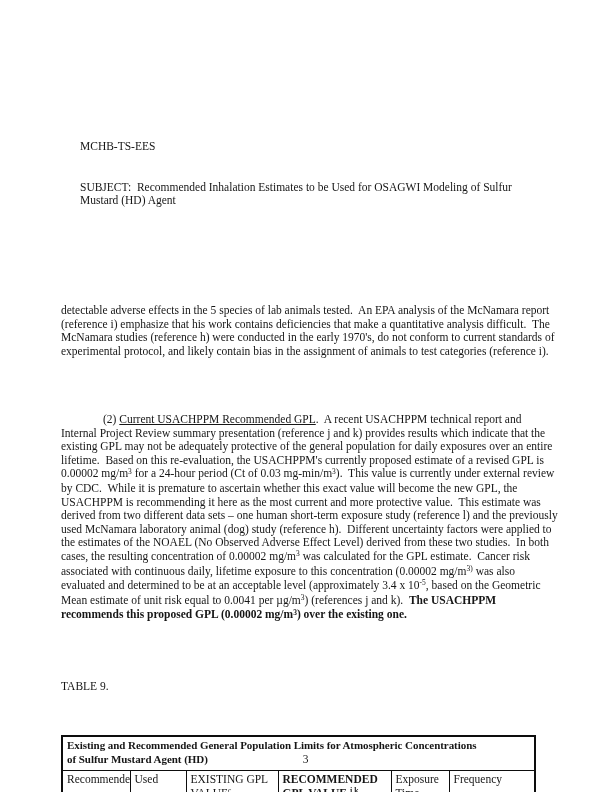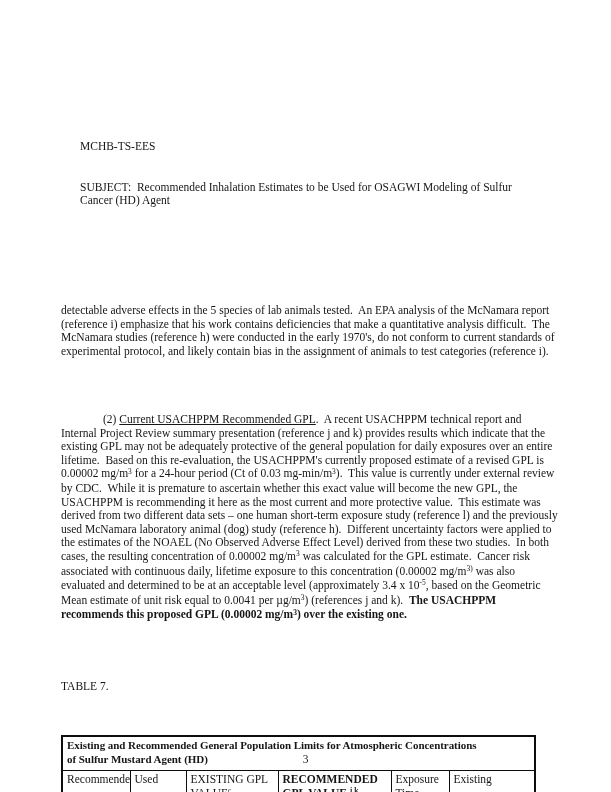--- a/index.html
+++ b/index.html
@@ -57,28 +57,28 @@
 </style>
 </head>
 <body>
 
 <div class="page">
   <div class="content">
 
     <div class="memo-header">
       <div>MCHB-TS-EES</div>
       <div>SUBJECT:  Recommended Inhalation Estimates to be Used for OSAGWI Modeling of Sulfur
-Cancer (HD) Agent</div>
+Mustard (HD) Agent</div>
     </div>
 
     <div class="para1"><span>detectable adverse effects in the 5 species of lab animals tested.  An EPA analysis of the McNamara report (reference i) emphasize that his work contains deficiencies that make a quantitative analysis difficult.  The McNamara studies (reference h) were conducted in the early 1970's, do not conform to current standards of experimental protocol, and likely contain bias in the assignment of animals to test categories (reference i).</span></div>
 
     <div class="para2"><span>(2) </span><span class="u">Current USACHPPM Recommended GPL</span><span>.  A recent USACHPPM technical report and Internal Project Review summary presentation (reference j and k) provides results which indicate that the existing GPL may not be adequately protective of the general population for daily exposures over an entire lifetime.  Based on this re-evaluation, the USACHPPM's currently proposed estimate of a revised GPL is 0.00002 mg/m</span><span class="sup">3</span><span> for a 24-hour period (Ct of 0.03 mg-min/m</span><span class="sup">3</span><span>).  This value is currently under external review by CDC.  While it is premature to ascertain whether this exact value will become the new GPL, the USACHPPM is recommending it here as the most current and more protective value.  This estimate was derived from two different data sets – one human short-term exposure study (reference l) and the previously used McNamara laboratory animal (dog) study (reference h).  Different uncertainty factors were applied to the estimates of the NOAEL (No Observed Adverse Effect Level) derived from these two studies.  In both cases, the resulting concentration of 0.00002 mg/m</span><span class="sup">3</span><span> was calculated for the GPL estimate.  Cancer risk associated with continuous daily, lifetime exposure to this concentration (0.00002 mg/m</span><span class="sup">3)</span><span> was also evaluated and determined to be at an acceptable level (approximately 3.4 x 10</span><span class="sup">-5</span><span>, based on the Geometric Mean estimate of unit risk equal to 0.0041 per µg/m</span><span class="sup">3</span><span>) (references j and k).  </span><span class="b">The USACHPPM recommends this proposed GPL (0.00002 mg/m</span><span class="b sup">3</span><span class="b">) over the existing one.</span></div>
 
-    <div class="table-label">TABLE 7.</div>
+    <div class="table-label">TABLE 9.</div>
 
     <table class="gpl">
       <colgroup>
         <col style="width:68px"><col style="width:56px"><col style="width:92px">
         <col style="width:113px"><col style="width:58px"><col style="width:86px">
       </colgroup>
       <tbody>
         <tr>
           <td class="title-cell" colspan="6">Existing and Recommended General Population Limits for Atmospheric Concentrations
 of Sulfur Mustard Agent (HD)</td>
@@ -86,21 +86,21 @@
         <tr class="hdr">
           <td class="vmid"><span>Recommended</span></td>
           <td class="vmid"><span>Used</span></td>
           <td><span>EXISTING GPL
 VALUE</span><span class="sup">c</span></td>
           <td class="bold-col"><span>RECOMMENDED
 GPL VALUE </span><span class="sup">j,k</span><span>
 </span></td>
           <td><span>Exposure
 Time</span></td>
-          <td><span>Existing</span></td>
+          <td><span>Frequency</span></td>
         </tr>
         
       </tbody>
     </table>
 
     
 
   </div>
 
   <div class="page-number">3</div>

